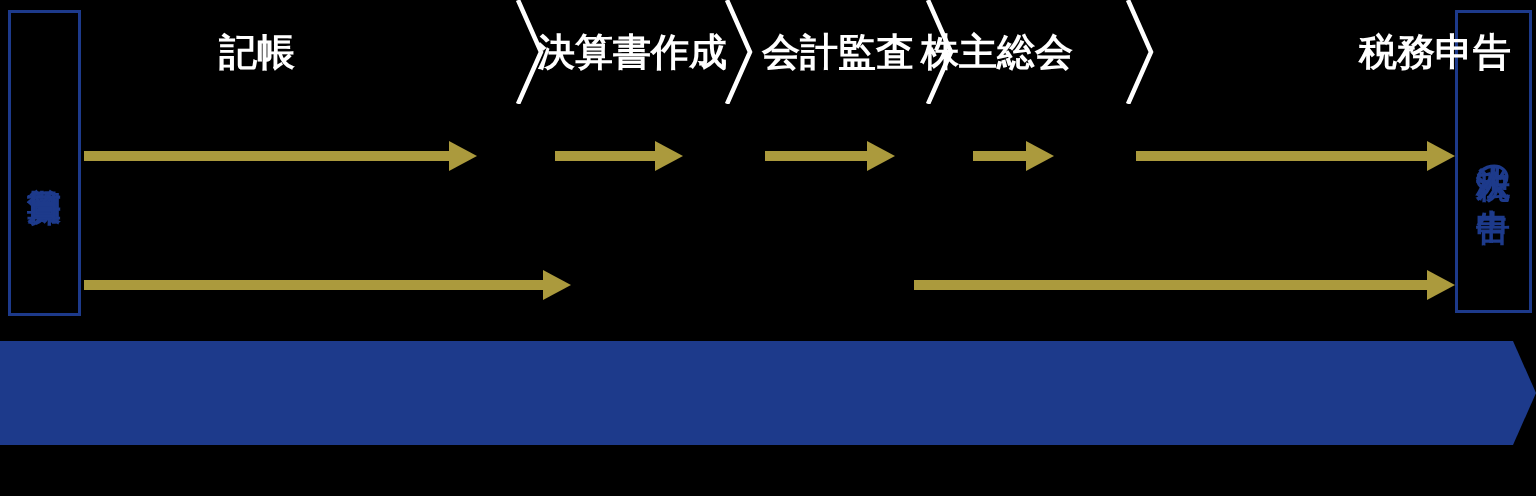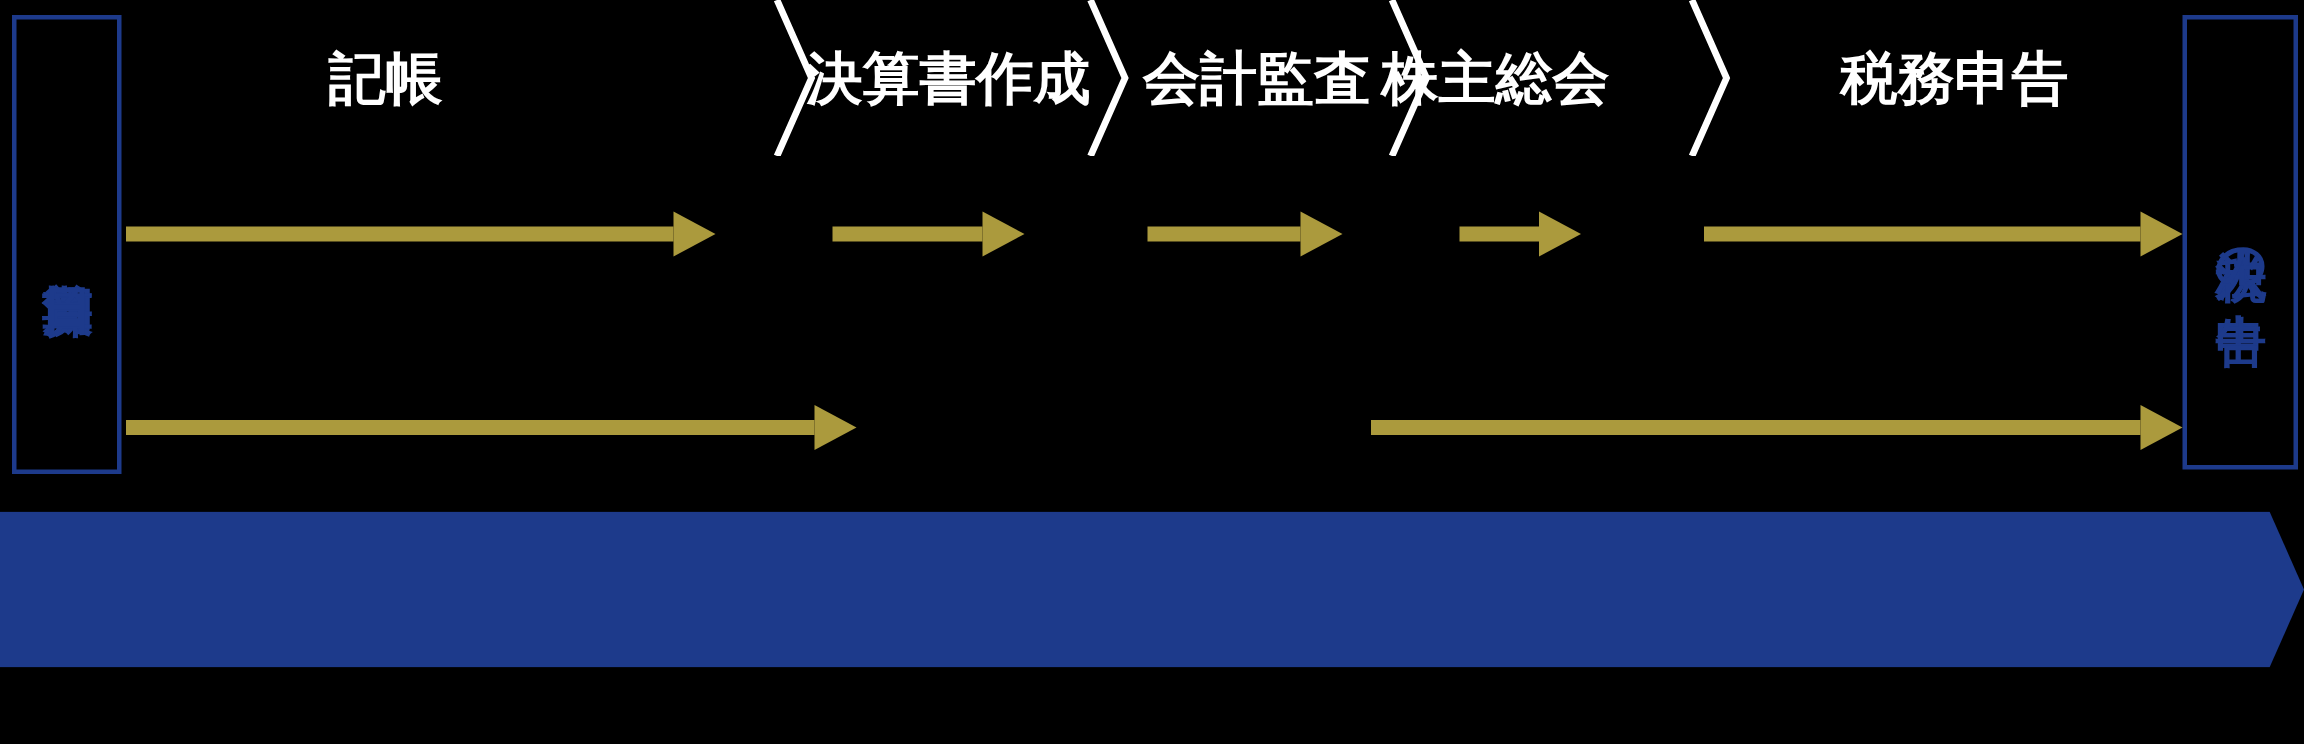--- a/index.html
+++ b/index.html
@@ -81,21 +81,21 @@
     transform: translateX(-50%);
     color: var(--white);
     font-size: 38px;
     font-weight: 600;
     white-space: nowrap;
   }
   .sl1 { left: 257px; }
   .sl2 { left: 632px; }
   .sl3 { left: 838px; }
   .sl4 { left: 997px; }
-  .sl5 { left: 1303px; }
+  .sl5 { left: 1435px; }
   .chev {
     position: absolute;
     top: 0;
     width: 30px; height: 104px;
   }
   .c1 { left: 515px; }
   .c2 { left: 724px; }
   .c3 { left: 925px; }
   .c4 { left: 1125px; }
 </style>

